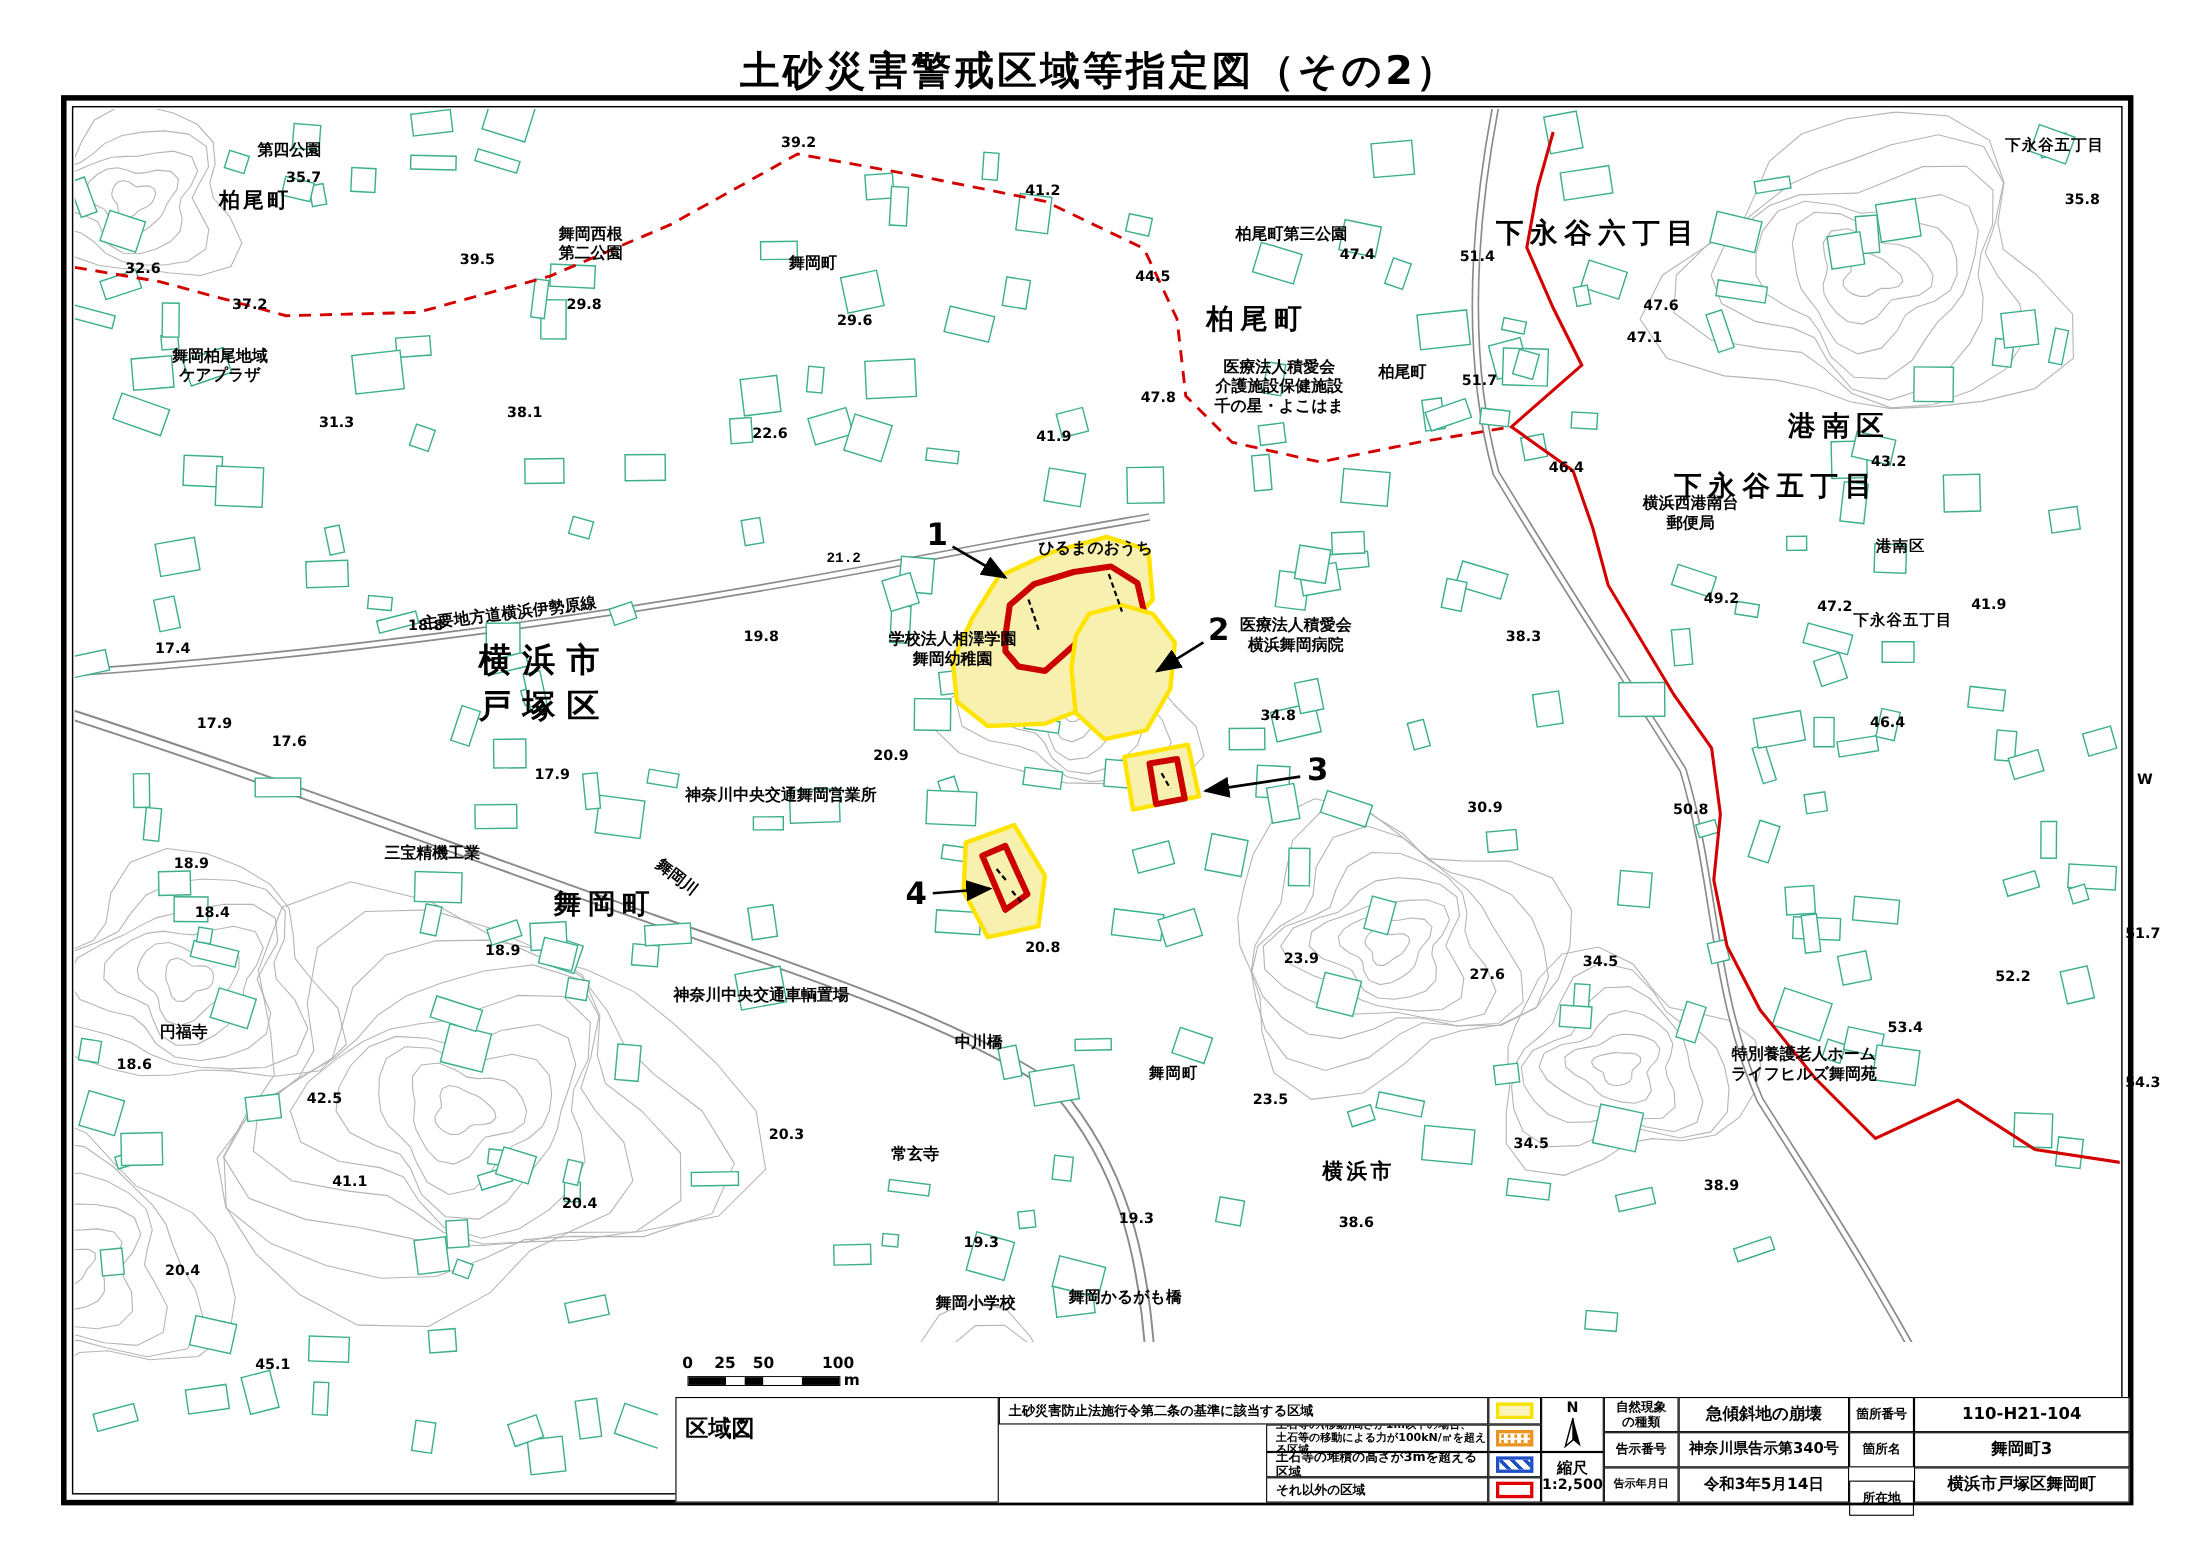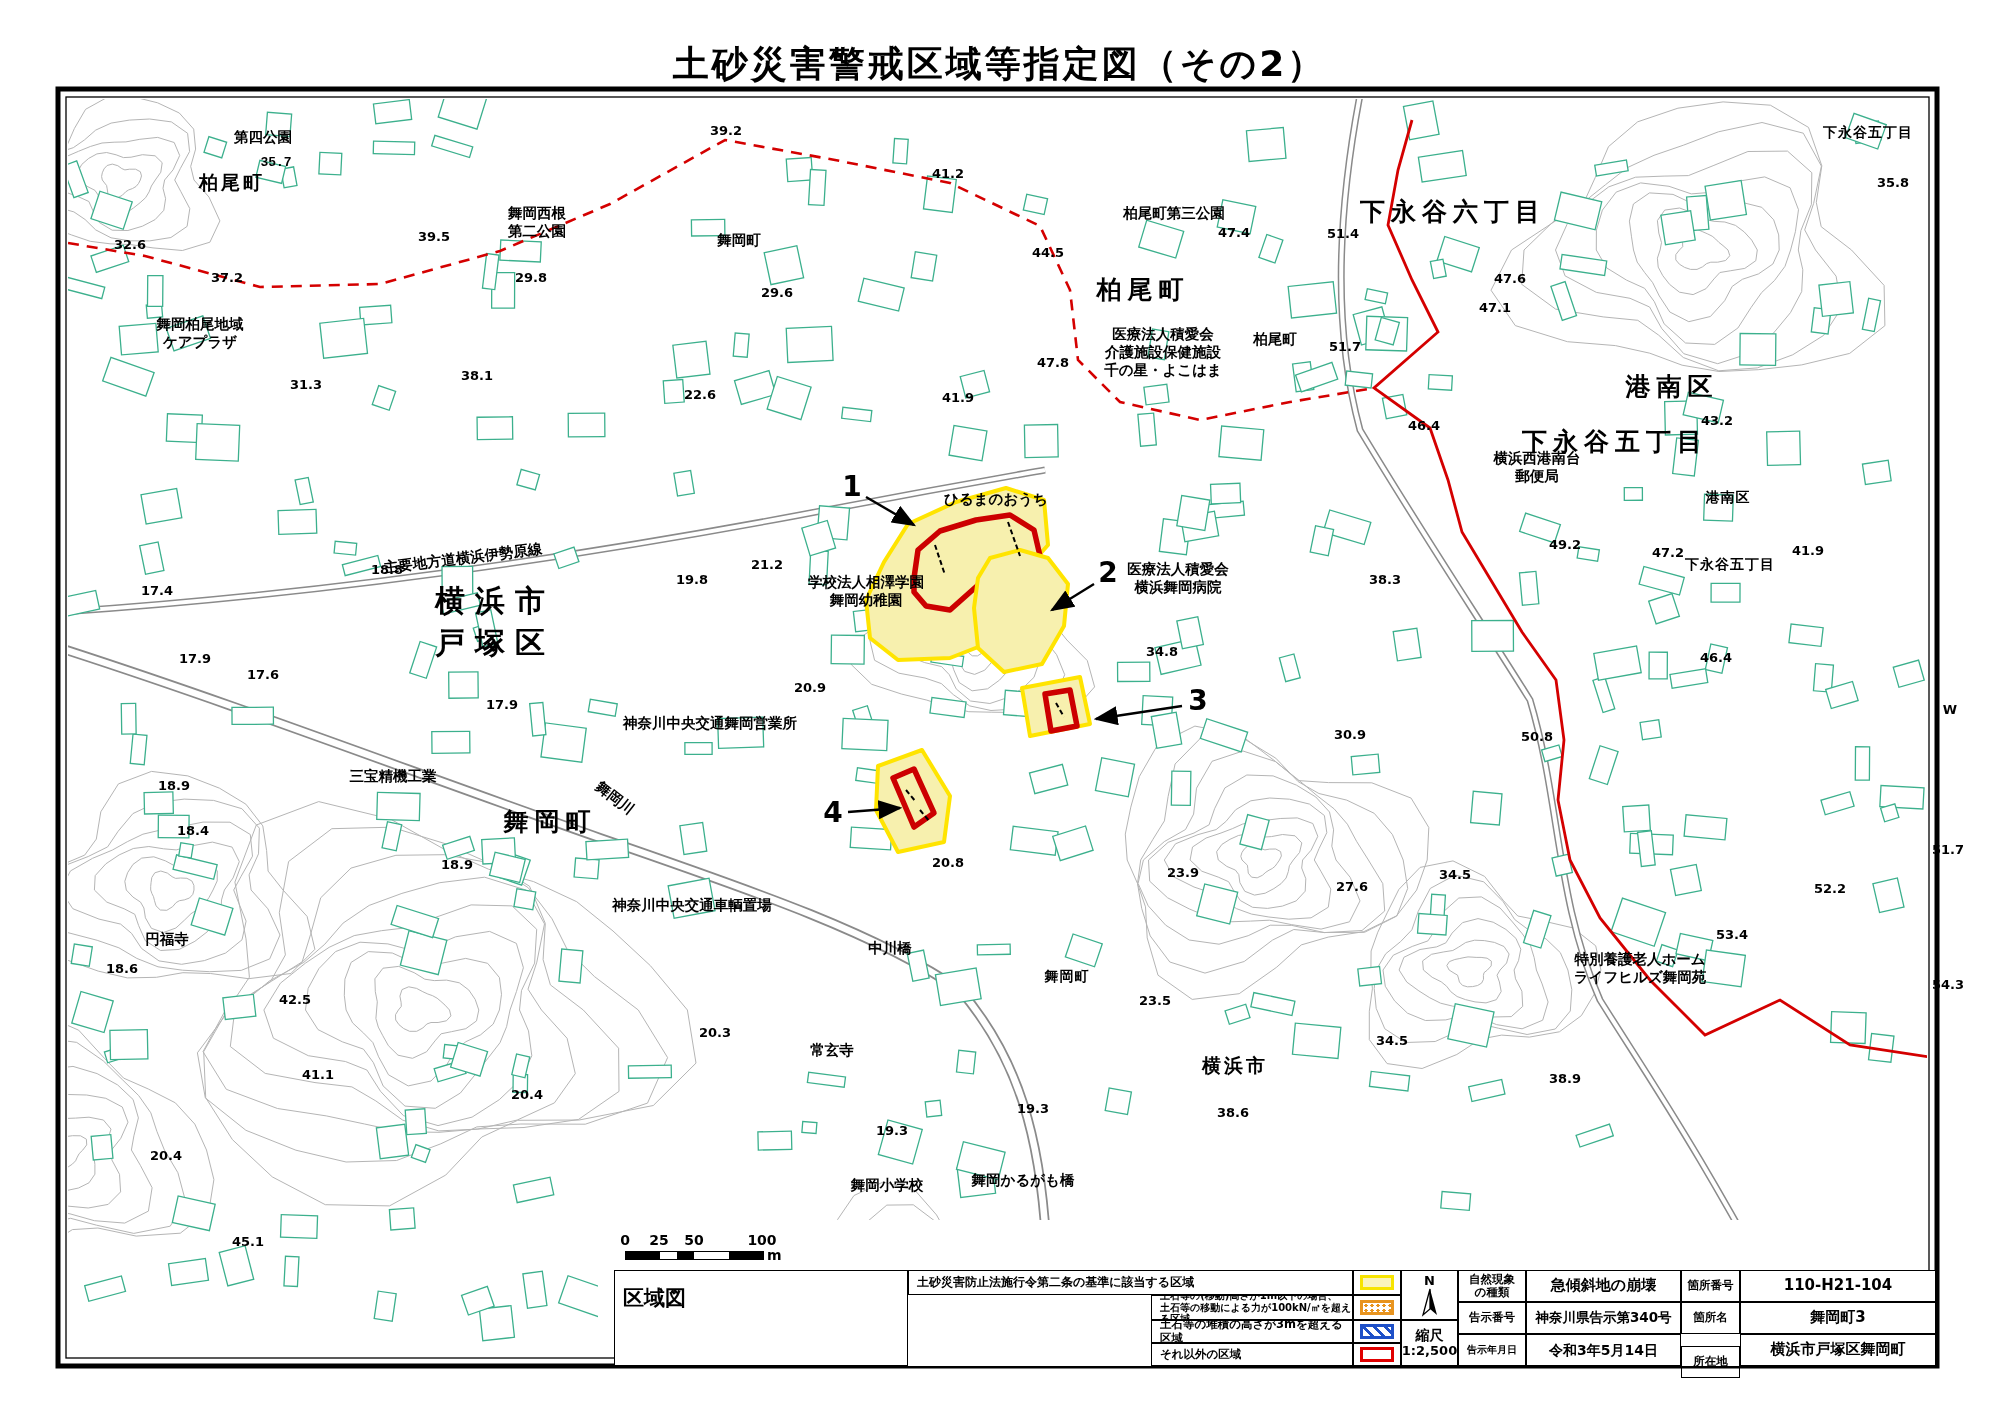--- a/index.html
+++ b/index.html
@@ -469,41 +469,41 @@
       <div class="mlbl m-fac" style="left: 167px; top: 939px;">円福寺</div>
       <div class="mlbl m-fac" style="left: 890px; top: 948px;">中川橋</div>
       <div class="mlbl m-area-sm" style="left: 1067px; top: 977px;">舞岡町</div>
       <div class="mlbl m-fac" style="left: 1640px; top: 968px;">特別養護老人ホーム
 ライフヒルズ舞岡苑</div>
       <div class="mlbl m-fac" style="left: 832px; top: 1050px;">常玄寺</div>
       <div class="mlbl m-area-md" style="left: 1235px; top: 1066px;">横浜市</div>
       <div class="mlbl m-fac" style="left: 887px; top: 1185px;">舞岡小学校</div>
       <div class="mlbl m-fac" style="left: 1023px; top: 1180px;">舞岡かるがも橋</div>
       <div class="mlbl m-num" style="left: 726px; top: 131px;">39.2</div>
-      <div class="mlbl m-num" style="left: 276px; top: 163px; font-family: Liberation Mono, monospace;">35.7</div>
+      <div class="mlbl m-num" style="left: 276px; top: 163px;">35.7</div>
       <div class="mlbl m-num" style="left: 948px; top: 174px;">41.2</div>
       <div class="mlbl m-num" style="left: 130px; top: 245px;">32.6</div>
       <div class="mlbl m-num" style="left: 434px; top: 237px;">39.5</div>
       <div class="mlbl m-num" style="left: 227px; top: 278px;">37.2</div>
       <div class="mlbl m-num" style="left: 531px; top: 278px;">29.8</div>
       <div class="mlbl m-num" style="left: 777px; top: 293px;">29.6</div>
       <div class="mlbl m-num" style="left: 1048px; top: 253px;">44.5</div>
       <div class="mlbl m-num" style="left: 1234px; top: 233px;">47.4</div>
       <div class="mlbl m-num" style="left: 1343px; top: 234px;">51.4</div>
       <div class="mlbl m-num" style="left: 1510px; top: 279px;">47.6</div>
       <div class="mlbl m-num" style="left: 1495px; top: 308px;">47.1</div>
       <div class="mlbl m-num" style="left: 1893px; top: 183px;">35.8</div>
       <div class="mlbl m-num" style="left: 306px; top: 385px;">31.3</div>
       <div class="mlbl m-num" style="left: 477px; top: 376px;">38.1</div>
       <div class="mlbl m-num" style="left: 700px; top: 395px;">22.6</div>
       <div class="mlbl m-num" style="left: 1345px; top: 347px;">51.7</div>
       <div class="mlbl m-num" style="left: 1053px; top: 363px;">47.8</div>
       <div class="mlbl m-num" style="left: 958px; top: 398px;">41.9</div>
       <div class="mlbl m-num" style="left: 1424px; top: 426px;">46.4</div>
-      <div class="mlbl m-num" style="left: 767px; top: 565px;">21.2</div>
+      <div class="mlbl m-num" style="left: 767px; top: 508px; font-family: Liberation Mono, monospace;">21.2</div>
       <div class="mlbl m-num" style="left: 692px; top: 580px;">19.8</div>
       <div class="mlbl m-num" style="left: 387px; top: 570px;">18.8</div>
       <div class="mlbl m-num" style="left: 157px; top: 591px;">17.4</div>
       <div class="mlbl m-num" style="left: 1385px; top: 580px;">38.3</div>
       <div class="mlbl m-num" style="left: 1565px; top: 545px;">49.2</div>
       <div class="mlbl m-num" style="left: 1717px; top: 421px;">43.2</div>
       <div class="mlbl m-num" style="left: 1808px; top: 551px;">41.9</div>
       <div class="mlbl m-num" style="left: 1668px; top: 553px;">47.2</div>
       <div class="mlbl m-num" style="left: 1716px; top: 658px;">46.4</div>
       <div class="mlbl m-num" style="left: 1162px; top: 652px;">34.8</div>

